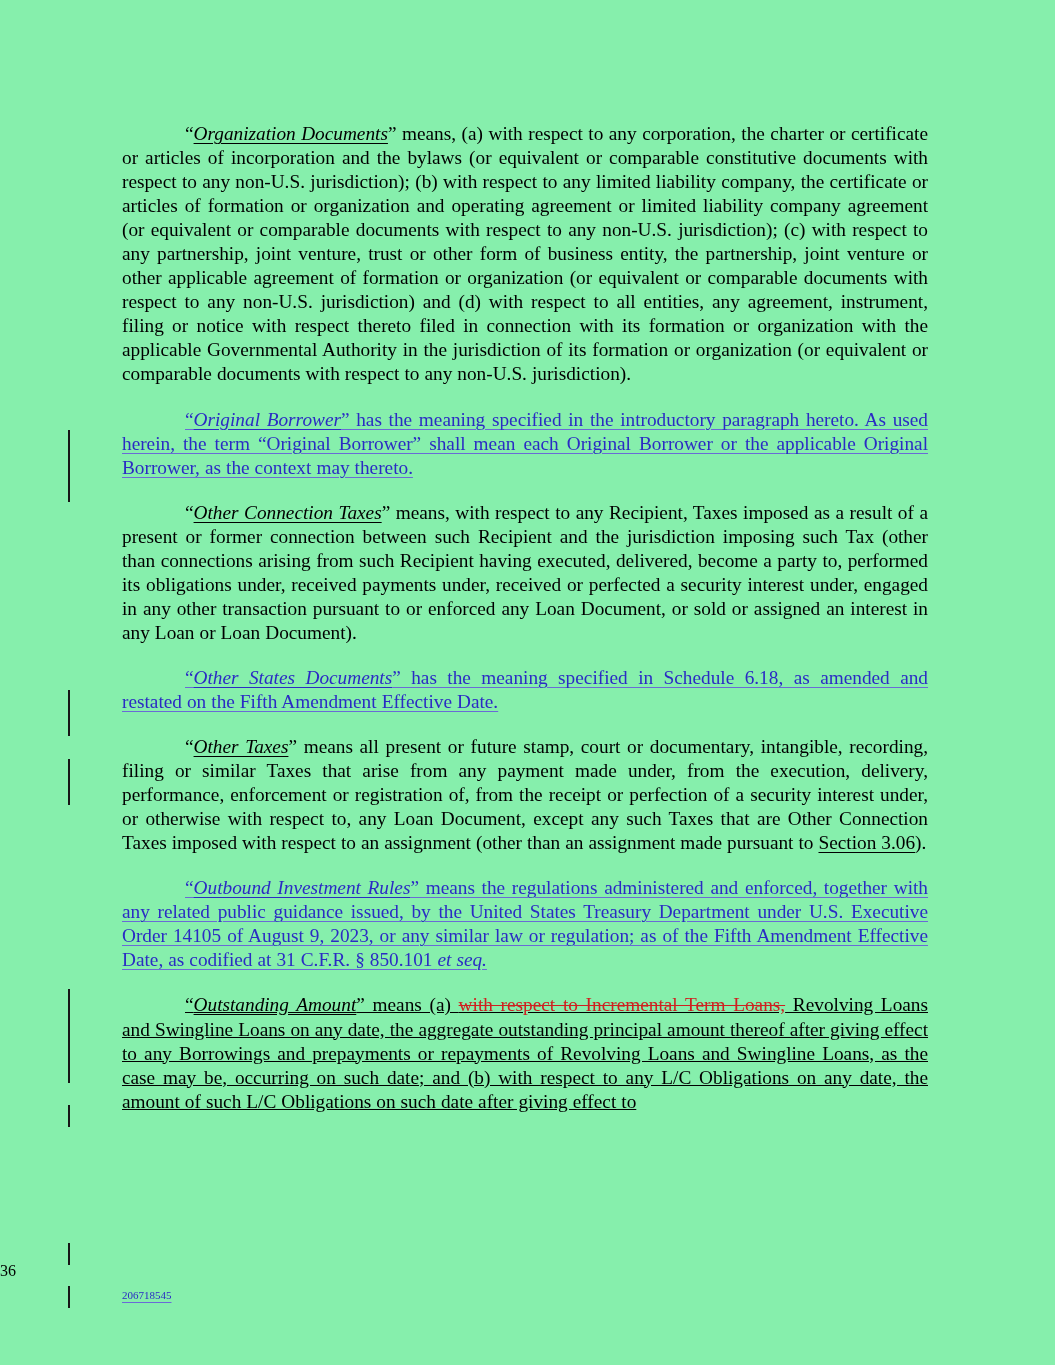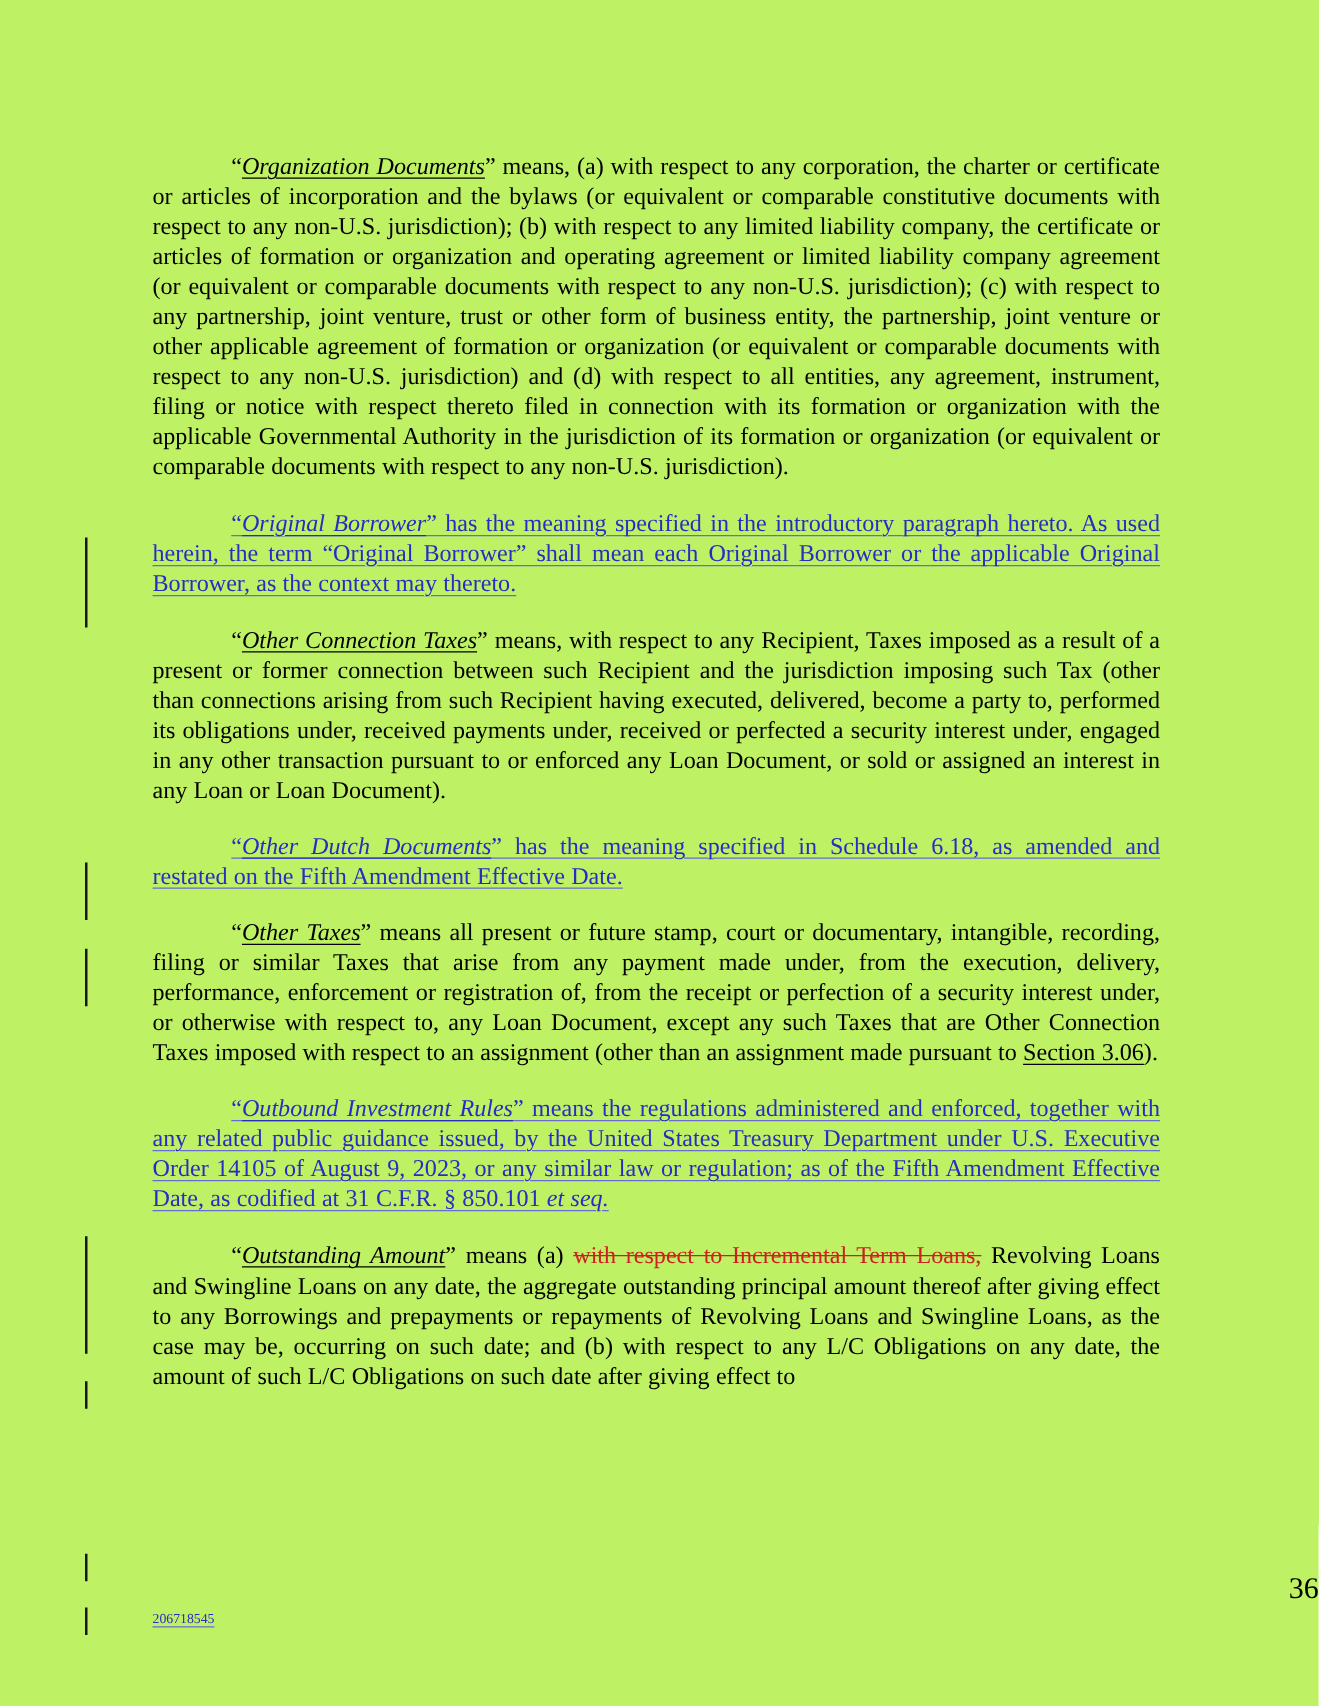--- a/index.html
+++ b/index.html
@@ -9,21 +9,21 @@
     background: #ffffff;
   }
   body {
     font-family: "Liberation Serif", "DejaVu Serif", serif;
     color: #000000;
   }
   #page {
     position: relative;
     width: 1055px;
     height: 1365px;
-    background: #bef264;
+    background: #86efac;
     overflow: hidden;
     box-sizing: border-box;
   }
   
   #body-column {
     position: absolute;
     left: 122px;
     top: 122px;
     width: 806px;
   }
@@ -31,21 +31,21 @@
     margin: 0 0 21px 0;
     font-size: 19.3px;
     line-height: 24.05px;
     text-align: justify;
     text-indent: 63px;
     text-justify: inter-word;
     -webkit-hyphens: none;
     hyphens: none;
     word-spacing: 0.2px;
   }
-  p.para.last { margin-bottom: 0; }
+  p.para.last { margin-bottom: 0; text-decoration: underline; }
 
   
   p.ins {
     color: #2b2bc4;
     text-decoration: underline;
     text-decoration-color: #6a6ad6;
     text-underline-offset: 2.5px;
     text-decoration-thickness: 1px;
   }
   
@@ -76,22 +76,22 @@
     width: 2px;
     background: #171717;
   }
 
   
   #page-number {
     position: absolute;
     left: 0;
     top: 1260px;
     width: 1055px;
-    text-align: right;
-    font-size: 24px;
+    text-align: left;
+    font-size: 16px;
     line-height: 22px;
   }
   #doc-id {
     position: absolute;
     left: 122px;
     top: 1287px;
     font-size: 11px;
     line-height: 16px;
     color: #2b2bc4;
     text-decoration: underline;
@@ -114,21 +114,21 @@
   <div class="changebar" style="top:1286px;height:22px;"></div>
 
   <div id="body-column">
 
     <p class="para"><span>“</span><span class="term">Organization Documents</span><span>” means, (a) with respect to any corporation, the charter or certificate or articles of incorporation and the bylaws (or equivalent or comparable constitutive documents with respect to any non-U.S. jurisdiction); (b) with respect to any limited liability company, the certificate or articles of formation or organization and operating agreement or limited liability company agreement (or equivalent or comparable documents with respect to any non-U.S. jurisdiction); (c) with respect to any partnership, joint venture, trust or other form of business entity, the partnership, joint venture or other applicable agreement of formation or organization (or equivalent or comparable documents with respect to any non-U.S. jurisdiction) and (d) with respect to all entities, any agreement, instrument, filing or notice with respect thereto filed in connection with its formation or organization with the applicable Governmental Authority in the jurisdiction of its formation or organization (or equivalent or comparable documents with respect to any non-U.S. jurisdiction).</span></p>
 
     <p class="para ins"><span>“</span><span class="term">Original Borrower</span><span>” has the meaning specified in the introductory paragraph hereto.  As used herein, the term “Original Borrower” shall mean each Original Borrower or the applicable Original Borrower, as the context may thereto.</span></p>
 
     <p class="para"><span>“</span><span class="term">Other Connection Taxes</span><span>” means, with respect to any Recipient, Taxes imposed as a result of a present or former connection between such Recipient and the jurisdiction imposing such Tax (other than connections arising from such Recipient having executed, delivered, become a party to, performed its obligations under, received payments under, received or perfected a security interest under, engaged in any other transaction pursuant to or enforced any Loan Document, or sold or assigned an interest in any Loan or Loan Document).</span></p>
 
-    <p class="para ins"><span>“</span><span class="term">Other Dutch Documents</span><span>” has the meaning specified in Schedule 6.18, as amended and restated on the Fifth Amendment Effective Date.</span></p>
+    <p class="para ins"><span>“</span><span class="term">Other States Documents</span><span>” has the meaning specified in Schedule 6.18, as amended and restated on the Fifth Amendment Effective Date.</span></p>
 
 
     <p class="para"><span>“</span><span class="term">Other Taxes</span><span>” means all present or future stamp, court or documentary, intangible, recording, filing or similar Taxes that arise from any payment made under, from the execution, delivery, performance, enforcement or registration of, from the receipt or perfection of a security interest under, or otherwise with respect to, any Loan Document, except any such Taxes that are Other Connection Taxes imposed with respect to an assignment (other than an assignment made pursuant to </span><span class="xref">Section 3.06</span><span>).</span></p>
 
     <p class="para ins"><span>“</span><span class="term">Outbound Investment Rules</span><span>” means the regulations administered and enforced, together with any related public guidance issued, by the United States Treasury Department under U.S. Executive Order 14105 of August 9, 2023, or any similar law or regulation; as of the Fifth Amendment Effective Date, as codified at 31 C.F.R. § 850.101 </span><span class="ital">et seq.</span><span></span></p>
 
     <p class="para last"><span>“</span><span class="term">Outstanding Amount</span><span>” means (a) </span><span class="del">with respect to Incremental Term Loans,</span><span> Revolving Loans and Swingline Loans on any date, the aggregate outstanding principal amount thereof after giving effect to any Borrowings and prepayments or repayments of Revolving Loans and Swingline Loans, as the case may be, occurring on such date; and (b) with respect to any L/C Obligations on any date, the amount of such L/C Obligations on such date after giving effect to</span></p>
 
   </div>
 

